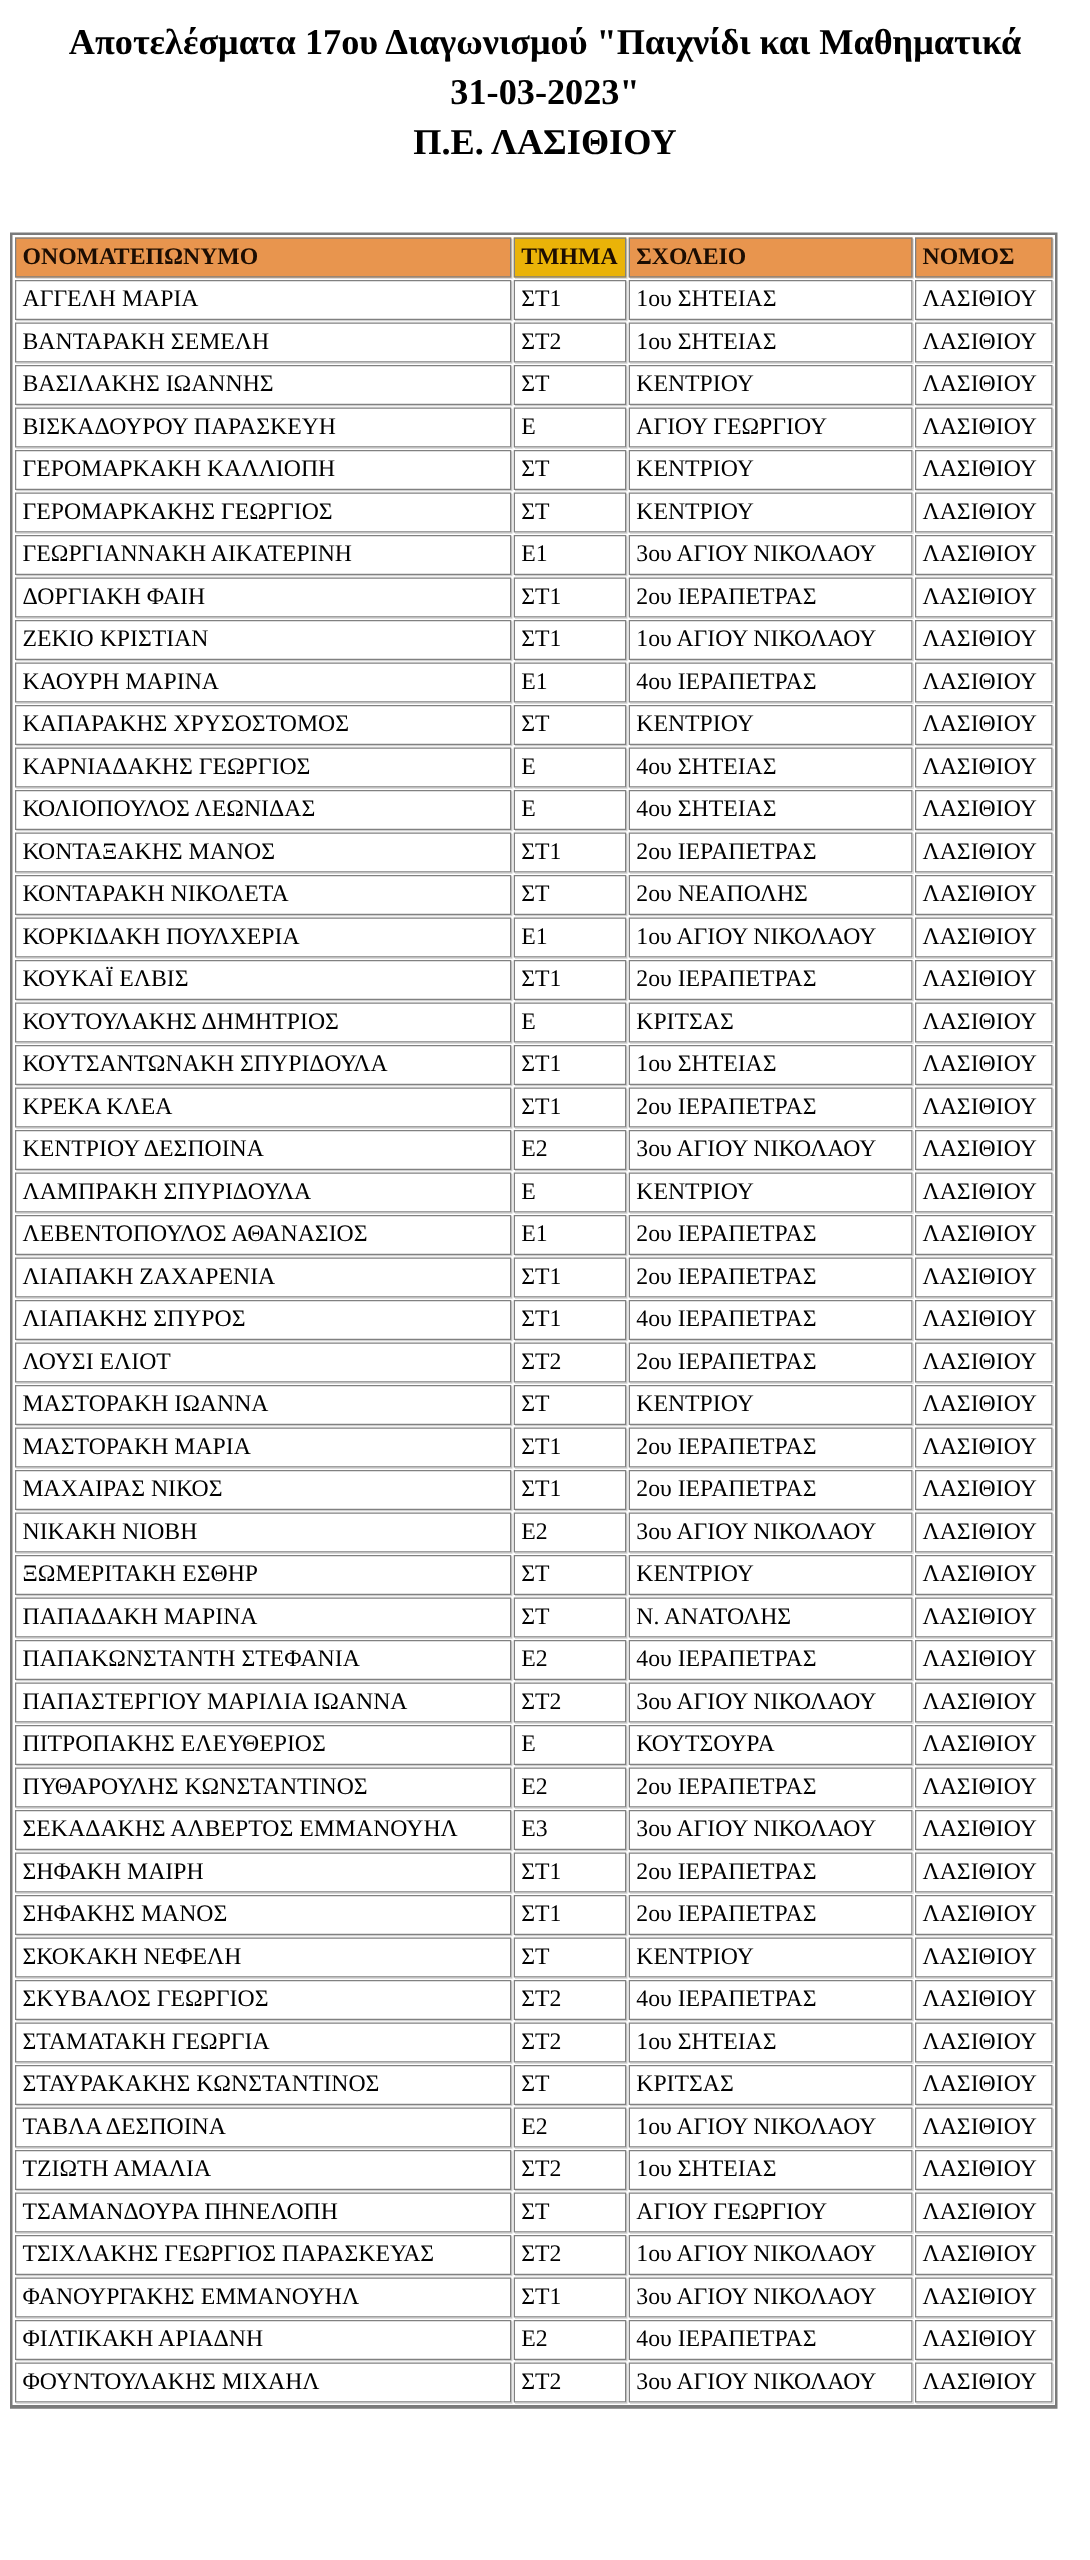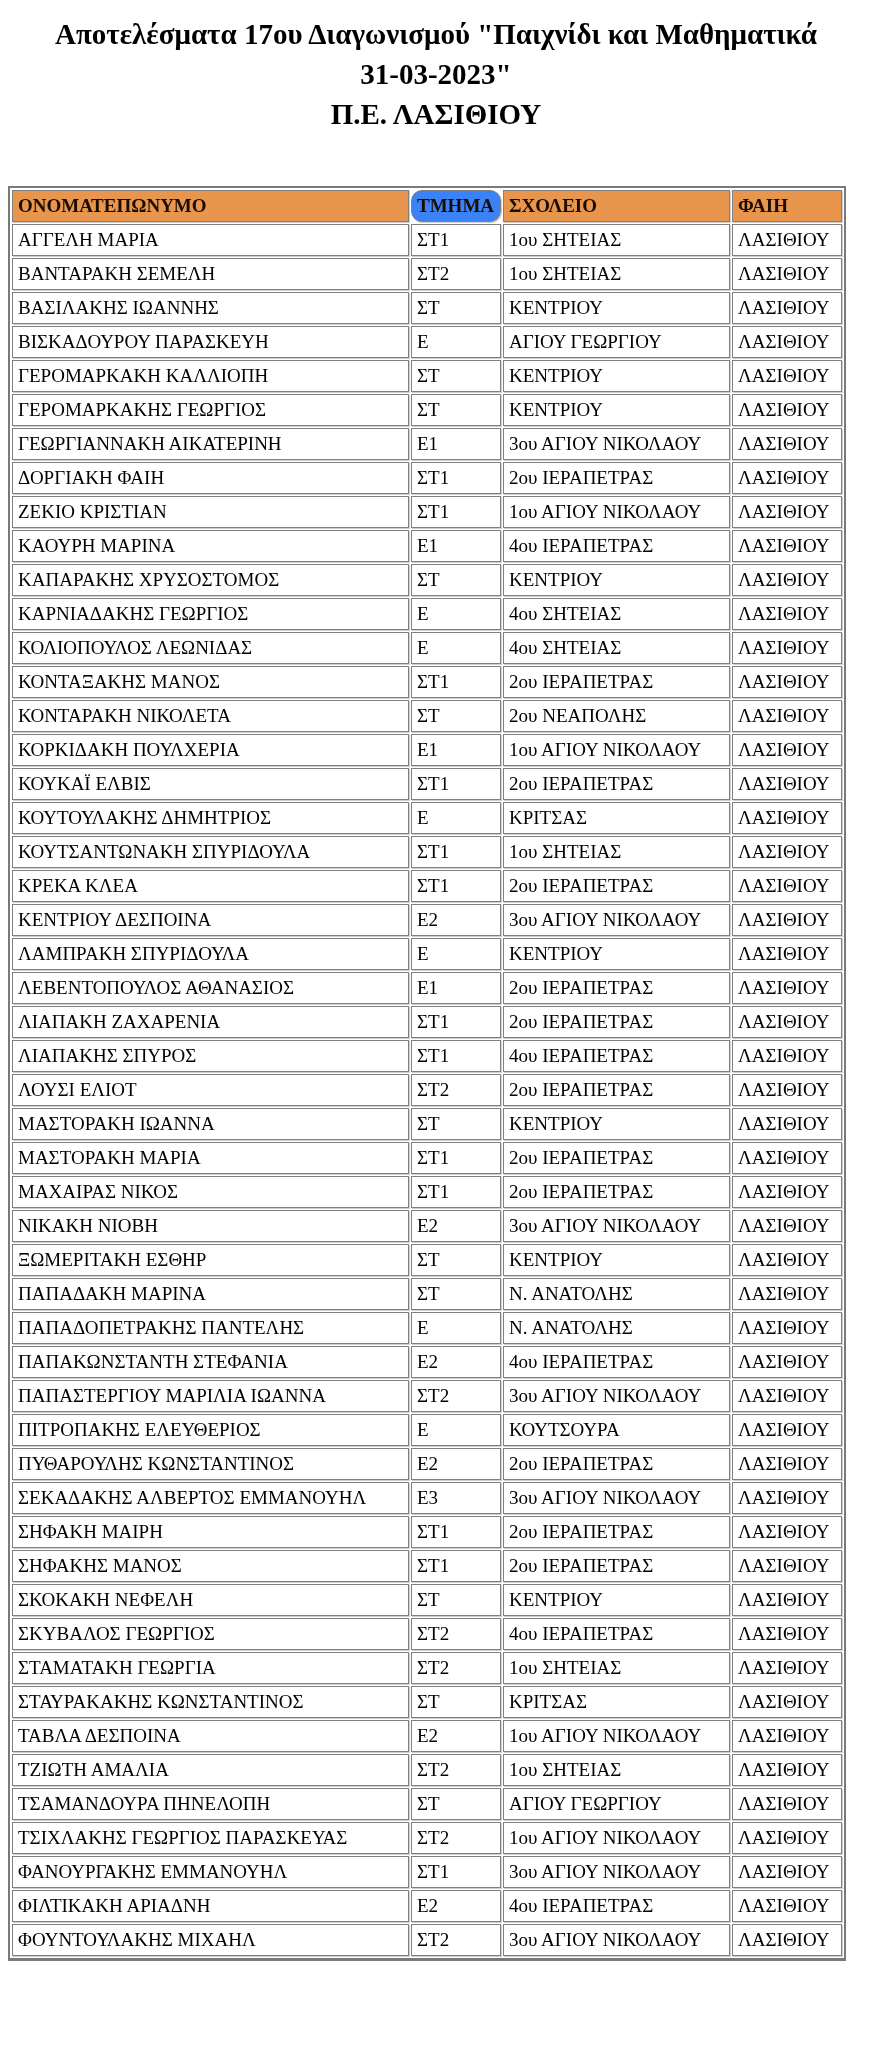--- a/index.html
+++ b/index.html
@@ -65,23 +65,23 @@
 <table class="results">
   <colgroup>
     <col class="c-name">
     <col class="c-class">
     <col class="c-school">
     <col class="c-pref">
   </colgroup>
   <thead>
     <tr>
       <th style="background: rgb(232, 149, 78);">ΟΝΟΜΑΤΕΠΩΝΥΜΟ</th>
-      <th style="background: #3b82f6; border-radius: 11px;">ΤΜΗΜΑ</th>
+      <th style="background: #eab308;">ΤΜΗΜΑ</th>
       <th style="background: rgb(232, 149, 78);">ΣΧΟΛΕΙΟ</th>
-      <th style="background: rgb(232, 149, 78);">ΦΑΙΗ</th>
+      <th style="background: rgb(232, 149, 78);">ΝΟΜΟΣ</th>
     </tr>
   </thead>
   <tbody id="results-body">
       <tr>
         <td>ΑΓΓΕΛΗ ΜΑΡΙΑ</td>
         <td>ΣΤ1</td>
         <td>1ου ΣΗΤΕΙΑΣ</td>
         <td>ΛΑΣΙΘΙΟΥ</td>
       </tr>
       <tr>
@@ -260,26 +260,20 @@
       </tr>
       <tr>
         <td>ΞΩΜΕΡΙΤΑΚΗ ΕΣΘΗΡ</td>
         <td>ΣΤ</td>
         <td>ΚΕΝΤΡΙΟΥ</td>
         <td>ΛΑΣΙΘΙΟΥ</td>
       </tr>
       <tr>
         <td>ΠΑΠΑΔΑΚΗ ΜΑΡΙΝΑ</td>
         <td>ΣΤ</td>
-        <td>Ν. ΑΝΑΤΟΛΗΣ</td>
-        <td>ΛΑΣΙΘΙΟΥ</td>
-      </tr>
-      <tr>
-        <td>ΠΑΠΑΔΟΠΕΤΡΑΚΗΣ ΠΑΝΤΕΛΗΣ</td>
-        <td>Ε</td>
         <td>Ν. ΑΝΑΤΟΛΗΣ</td>
         <td>ΛΑΣΙΘΙΟΥ</td>
       </tr>
       <tr>
         <td>ΠΑΠΑΚΩΝΣΤΑΝΤΗ ΣΤΕΦΑΝΙΑ</td>
         <td>Ε2</td>
         <td>4ου ΙΕΡΑΠΕΤΡΑΣ</td>
         <td>ΛΑΣΙΘΙΟΥ</td>
       </tr>
       <tr>

